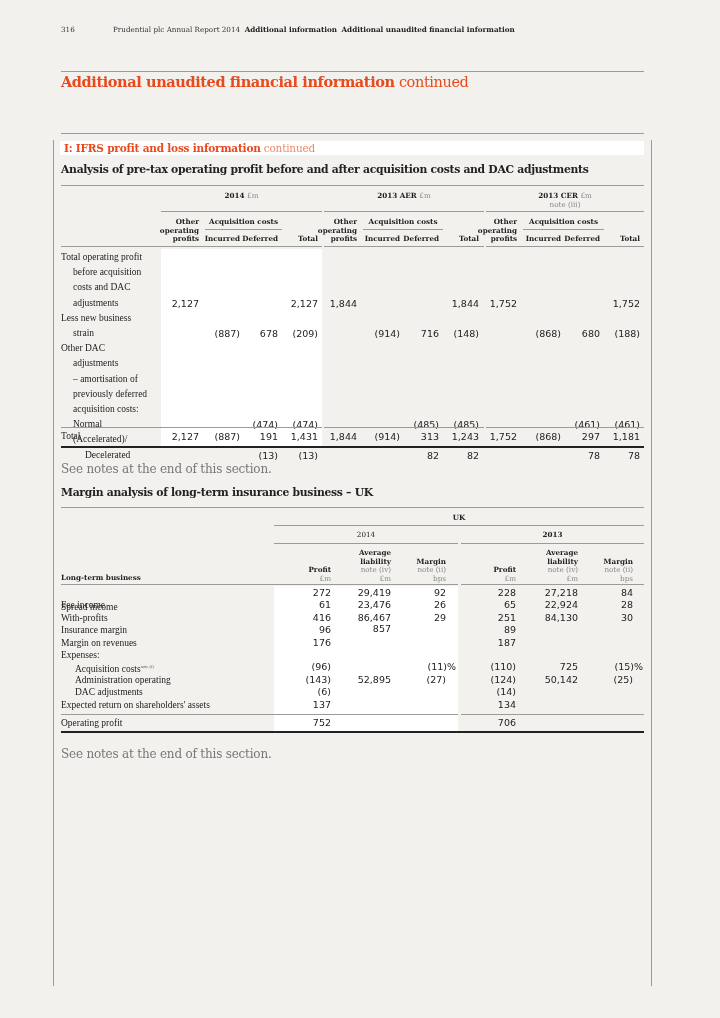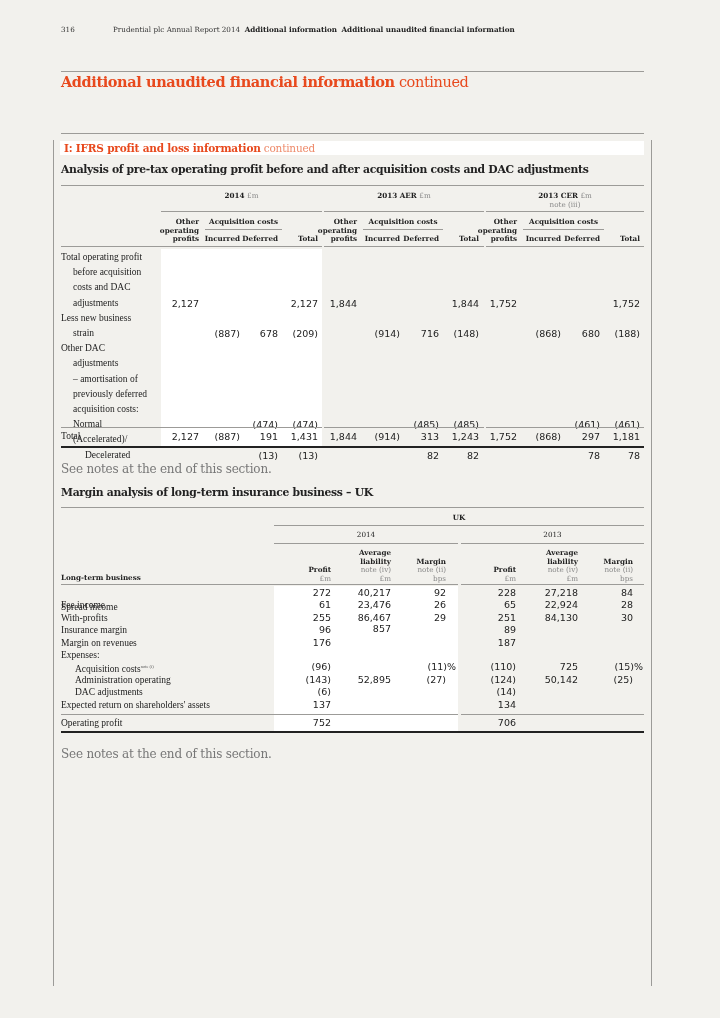--- a/index.html
+++ b/index.html
@@ -165,44 +165,44 @@
 <div id="t2">
     <div class="hline" style="left:61px;top:507px;width:583px"></div>
     <div class="whitebg" style="left:274px;top:586px;width:184px;height:146px"></div>
     <div class="cell hd hdc" style="left:274px;top:514px;width:370px">UK</div>
     <div class="hline" style="left:274px;top:525px;width:370px"></div>
     <div class="cell hd hdc" style="left:274px;top:531px;width:184px;font-weight:normal">2014</div>
     <div class="hline" style="left:274px;top:543px;width:184px"></div>
     <div class="cell hd" style="left:271px;top:566px;width:60px"><span>Profit</span><br><span class="unit">£m</span></div>
     <div class="cell hd" style="left:331px;top:549px;width:60px"><span>Average</span><br><span>liability</span><br><span class="unit">note (iv)</span><br><span class="unit">£m</span></div>
     <div class="cell hd" style="left:386px;top:557.5px;width:60px"><span>Margin</span><br><span class="unit">note (ii)</span><br><span class="unit">bps</span></div>
-    <div class="cell hd hdc" style="left:461px;top:531px;width:183px;font-weight:normal">2013</div>
+    <div class="cell hd hdc" style="left:461px;top:531px;width:183px;font-weight:bold">2013</div>
     <div class="hline" style="left:461px;top:543px;width:183px"></div>
     <div class="cell hd" style="left:456px;top:566px;width:60px"><span>Profit</span><br><span class="unit">£m</span></div>
     <div class="cell hd" style="left:518px;top:549px;width:60px"><span>Average</span><br><span>liability</span><br><span class="unit">note (iv)</span><br><span class="unit">£m</span></div>
     <div class="cell hd" style="left:573px;top:557.5px;width:60px"><span>Margin</span><br><span class="unit">note (ii)</span><br><span class="unit">bps</span></div>
     <div class="cell hd" style="left:61px;top:574px;text-align:center">Long-term business</div>
     <div class="hline" style="left:61px;top:584px;width:397px"></div>
     <div class="hline" style="left:461px;top:584px;width:183px"></div>
     <div class="cell lbl" style="left:61px;top:601px;line-height:12.4px"><span>Spread income</span></div>
     <div class="cell num" style="left:271px;top:587px;width:60px;line-height:12.4px">272</div>
-    <div class="cell num" style="left:331px;top:587px;width:60px;line-height:12.4px">40,217</div>
+    <div class="cell num" style="left:331px;top:587px;width:60px;line-height:12.4px">29,419</div>
     <div class="cell num" style="left:386px;top:587px;width:60px;line-height:12.4px">92</div>
     <div class="cell num" style="left:456px;top:587px;width:60px;line-height:12.4px">228</div>
     <div class="cell num" style="left:518px;top:587px;width:60px;line-height:12.4px">27,218</div>
     <div class="cell num" style="left:573px;top:587px;width:60px;line-height:12.4px">84</div>
     <div class="cell lbl" style="left:61px;top:599.4px;line-height:12.4px"><span>Fee income</span></div>
     <div class="cell num" style="left:271px;top:599.4px;width:60px;line-height:12.4px">61</div>
     <div class="cell num" style="left:331px;top:599.4px;width:60px;line-height:12.4px">23,476</div>
     <div class="cell num" style="left:386px;top:599.4px;width:60px;line-height:12.4px">26</div>
     <div class="cell num" style="left:456px;top:599.4px;width:60px;line-height:12.4px">65</div>
     <div class="cell num" style="left:518px;top:599.4px;width:60px;line-height:12.4px">22,924</div>
     <div class="cell num" style="left:573px;top:599.4px;width:60px;line-height:12.4px">28</div>
     <div class="cell lbl" style="left:61px;top:611.8px;line-height:12.4px"><span>With-profits</span></div>
-    <div class="cell num" style="left:271px;top:611.8px;width:60px;line-height:12.4px">255</div>
+    <div class="cell num" style="left:271px;top:611.8px;width:60px;line-height:12.4px">416</div>
     <div class="cell num" style="left:331px;top:611.8px;width:60px;line-height:12.4px">86,467</div>
     <div class="cell num" style="left:386px;top:611.8px;width:60px;line-height:12.4px">29</div>
     <div class="cell num" style="left:456px;top:611.8px;width:60px;line-height:12.4px">251</div>
     <div class="cell num" style="left:518px;top:611.8px;width:60px;line-height:12.4px">84,130</div>
     <div class="cell num" style="left:573px;top:611.8px;width:60px;line-height:12.4px">30</div>
     <div class="cell lbl" style="left:61px;top:624.1999999999999px;line-height:12.4px"><span>Insurance margin</span></div>
     <div class="cell num" style="left:271px;top:624.1999999999999px;width:60px;line-height:12.4px">96</div>
     <div class="cell num" style="left:456px;top:624.1999999999999px;width:60px;line-height:12.4px">89</div>
     <div class="cell lbl" style="left:61px;top:636.5999999999999px;line-height:12.4px"><span>Margin on revenues</span></div>
     <div class="cell num" style="left:271px;top:636.5999999999999px;width:60px;line-height:12.4px">176</div>

